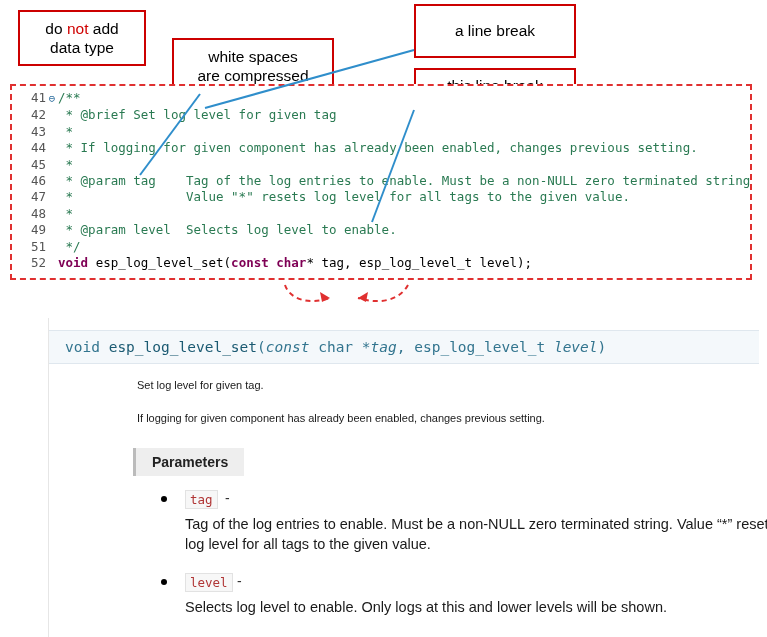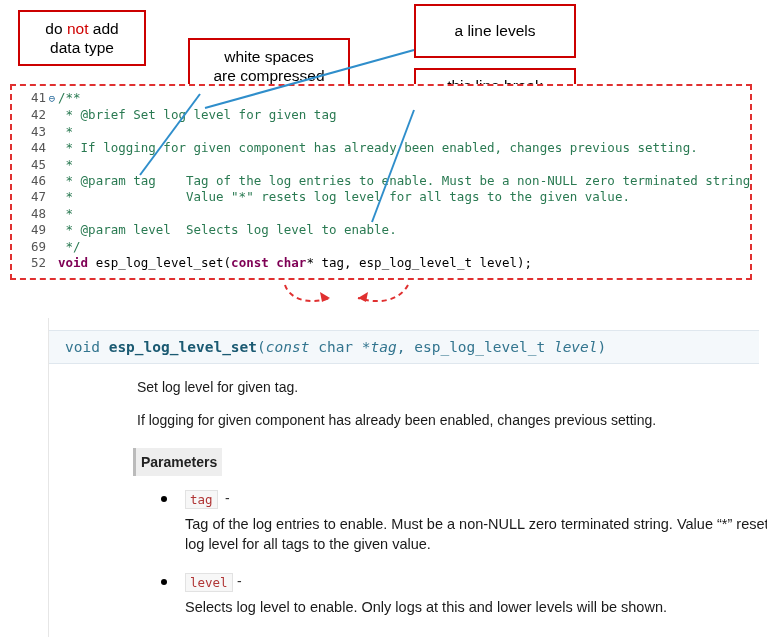--- a/index.html
+++ b/index.html
@@ -29,21 +29,21 @@
     justify-content: center;
     align-items: center;
     padding: 20px 8px;
     box-sizing: border-box;
   }
   .callout .red {
     color: #d00000;
   }
 
   #callout-no-datatype { left: 18px;  top: 10px;  width: 128px; height: 56px; }
-  #callout-whitespace  { left: 188px; top: 38px;  width: 162px; height: 56px; }
+  #callout-whitespace  { left: 172px; top: 38px;  width: 162px; height: 56px; }
   #callout-linebreak-render     { left: 414px; top: 4px;  width: 162px; height: 54px; }
   #callout-linebreak-not-render { left: 414px; top: 68px; width: 162px; height: 54px; }
 
   
   #code-panel {
     position: absolute;
     left: 10px;
     top: 84px;
     width: 742px;
     height: 196px;
@@ -108,39 +108,39 @@
     border-bottom: 1px solid #dfe7ee;
     display: flex;
     align-items: center;
     padding-left: 16px;
     box-sizing: border-box;
     font-family: "DejaVu Sans Mono", monospace;
     font-size: 14.5px;
     color: #33758f;
     white-space: pre;
   }
-  #doc-signature .sig-name { font-weight: bold; color: #1b5a72; }
+  #doc-signature .sig-name { font-weight: normal; color: #1b5a72; }
   #doc-signature .sig-kw { font-style: italic; color: #33758f; }
   #doc-signature .sig-param { font-style: italic; color: #33758f; }
 
   .doc-para {
     position: absolute;
     font-family: "Liberation Sans", sans-serif;
-    font-size: 14px;
+    font-size: 11px;
     color: #1a1a1a;
     line-height: 1.35;
   }
   #doc-p1 { left: 88px; top: 60px; width: 600px; }
   #doc-p2 { left: 88px; top: 93px; width: 620px; }
 
   #params-header {
     position: absolute;
     left: 84px;
     top: 130px;
-    padding: 6px 5px;
+    padding: 6px 16px;
     background: #eeeeee;
     border-left: 3px solid #bbbbbb;
     font-family: "Liberation Sans", sans-serif;
     font-size: 14px;
     font-weight: bold;
     color: #222222;
   }
 
   .param-item {
     position: absolute;
@@ -206,21 +206,21 @@
   <div><span>do </span><span class="red">not</span><span> add</span></div>
   <div>data type</div>
 </div>
 
 <div class="callout" id="callout-whitespace">
   <div>white spaces</div>
   <div>are  compressed</div>
 </div>
 
 <div class="callout" id="callout-linebreak-render">
-  <div>a line levels</div>
+  <div>a line break</div>
 </div>
 
 <div class="callout" id="callout-linebreak-not-render">
   <div>this line break</div>
   <div><span>will </span><span class="red">not</span><span> render</span></div>
 </div>
 
 <div id="code-panel">
 
   <div class="code-line">
@@ -262,21 +262,21 @@
     <span class="ln">48</span>
     <span class="fold"></span>
     <span class="code-text"> *</span>
   </div>
   <div class="code-line">
     <span class="ln">49</span>
     <span class="fold"></span>
     <span class="code-text"> * @param level  Selects log level to enable.</span>
   </div>
   <div class="code-line">
-    <span class="ln">69</span>
+    <span class="ln">51</span>
     <span class="fold"></span>
     <span class="code-text"> */</span>
   </div>
 
   <div class="code-line">
     <span class="ln">52</span>
     <span class="fold"></span>
     <span class="code-text tok-kw">void</span><span class="code-text tok-plain"> esp_log_level_set(</span><span class="code-text tok-kw">const char</span><span class="code-text tok-plain">* tag, esp_log_level_t level);</span>
   </div>
 </div>

